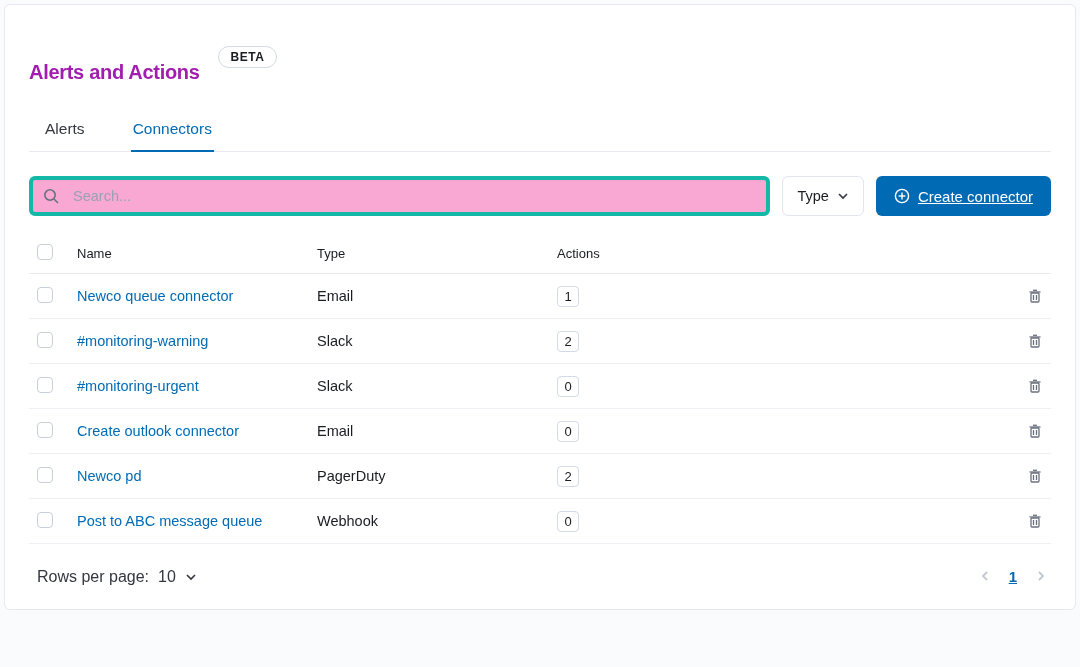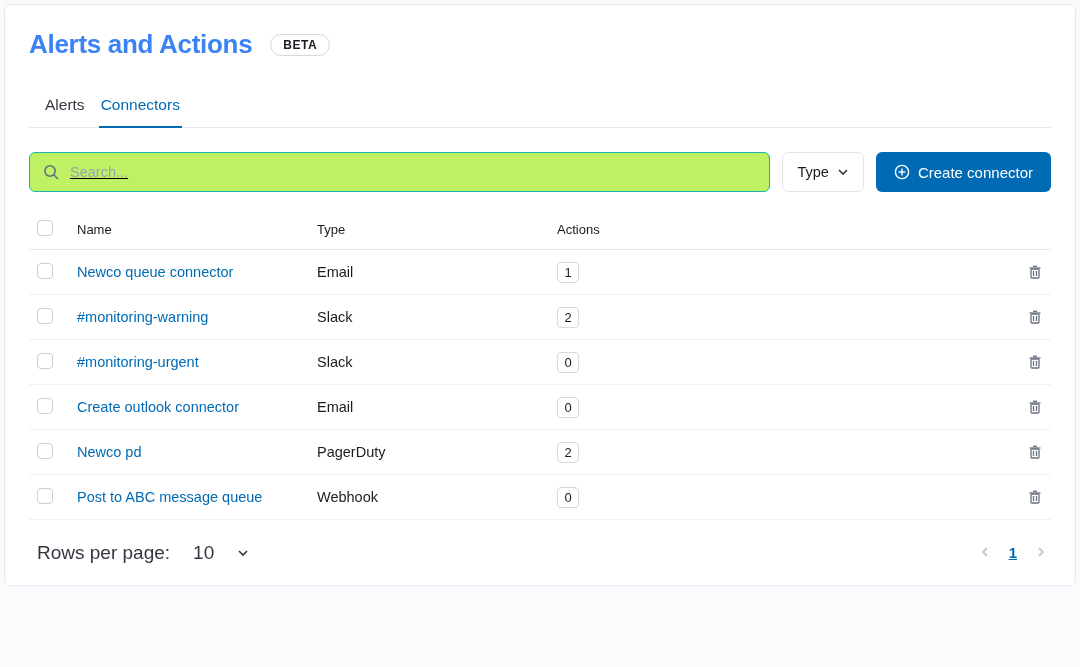--- a/index.html
+++ b/index.html
@@ -16,37 +16,38 @@
       width: 1072px;
       margin: 0 auto;
     }
     .header-row {
       display: flex;
       align-items: center;
       gap: 18px;
       margin-bottom: 26px;
     }
     .page-title {
-      font-size: 26px;
+      font-size: 20px;
       font-weight: 700;
-      color: #3b82f6;
+      color: #a21caf;
       letter-spacing: -0.3px;
+      margin-top: 32px;
     }
     .beta-badge {
       border: 1px solid #d3dae6;
       border-radius: 14px;
       padding: 3px 12px;
       font-size: 12px;
       font-weight: 700;
       letter-spacing: 0.5px;
       color: #1a1c21;
     }
     .tabs {
       display: flex;
-      gap: 12px;
+      gap: 44px;
       border-bottom: 1px solid #e6e9ef;
       padding-left: 14px;
     }
     .tab {
       padding: 10px 2px 12px 2px;
       font-size: 15.5px;
       color: #343741;
       cursor: pointer;
       border-bottom: 2px solid transparent;
       margin-bottom: -1px;
@@ -71,26 +72,25 @@
       top: 50%;
       transform: translateY(-50%);
       width: 16px;
       height: 16px;
       color: #69707d;
     }
     .search-input {
       width: 100%;
       height: 40px;
       padding: 0 12px 0 40px;
-      border: 1px solid #14b8a6;
+      border: 4px solid #14b8a6;
       border-radius: 6px;
       font-size: 14.5px;
-      background: #bef264;
+      background: #f9a8d4;
       box-shadow: inset 0 1px 2px rgba(0,0,0,0.03);
-      text-decoration: underline;
     }
     .search-input::placeholder { color: #98a2b3; }
     .type-btn {
       height: 40px;
       padding: 0 14px;
       border: 1px solid #e1e5ee;
       border-radius: 6px;
       background: #fff;
       font-size: 14.5px;
       color: #1a1c21;
@@ -104,20 +104,21 @@
       padding: 0 18px;
       border: none;
       border-radius: 6px;
       background: #006bb4;
       color: #fff;
       font-size: 15px;
       display: flex;
       align-items: center;
       gap: 8px;
       cursor: pointer;
+      text-decoration: underline;
     }
     .create-btn svg { width: 16px; height: 16px; }
     table {
       width: 100%;
       border-collapse: collapse;
       margin-top: 18px;
     }
     th {
       text-align: left;
       font-size: 13px;
@@ -168,25 +169,25 @@
     }
     .trash-btn svg { width: 16px; height: 16px; display:block; }
     .footer-row {
       display: flex;
       justify-content: space-between;
       align-items: center;
       margin-top: 20px;
       padding-left: 8px;
     }
     .rows-per-page {
-      font-size: 19px;
+      font-size: 16px;
       color: #343741;
       display: flex;
       align-items: center;
-      gap: 23px;
+      gap: 9px;
       cursor: pointer;
     }
     .pager {
       display: flex;
       align-items: center;
       gap: 14px;
     }
     .pager-arrow {
       background: none;
       border: none;

